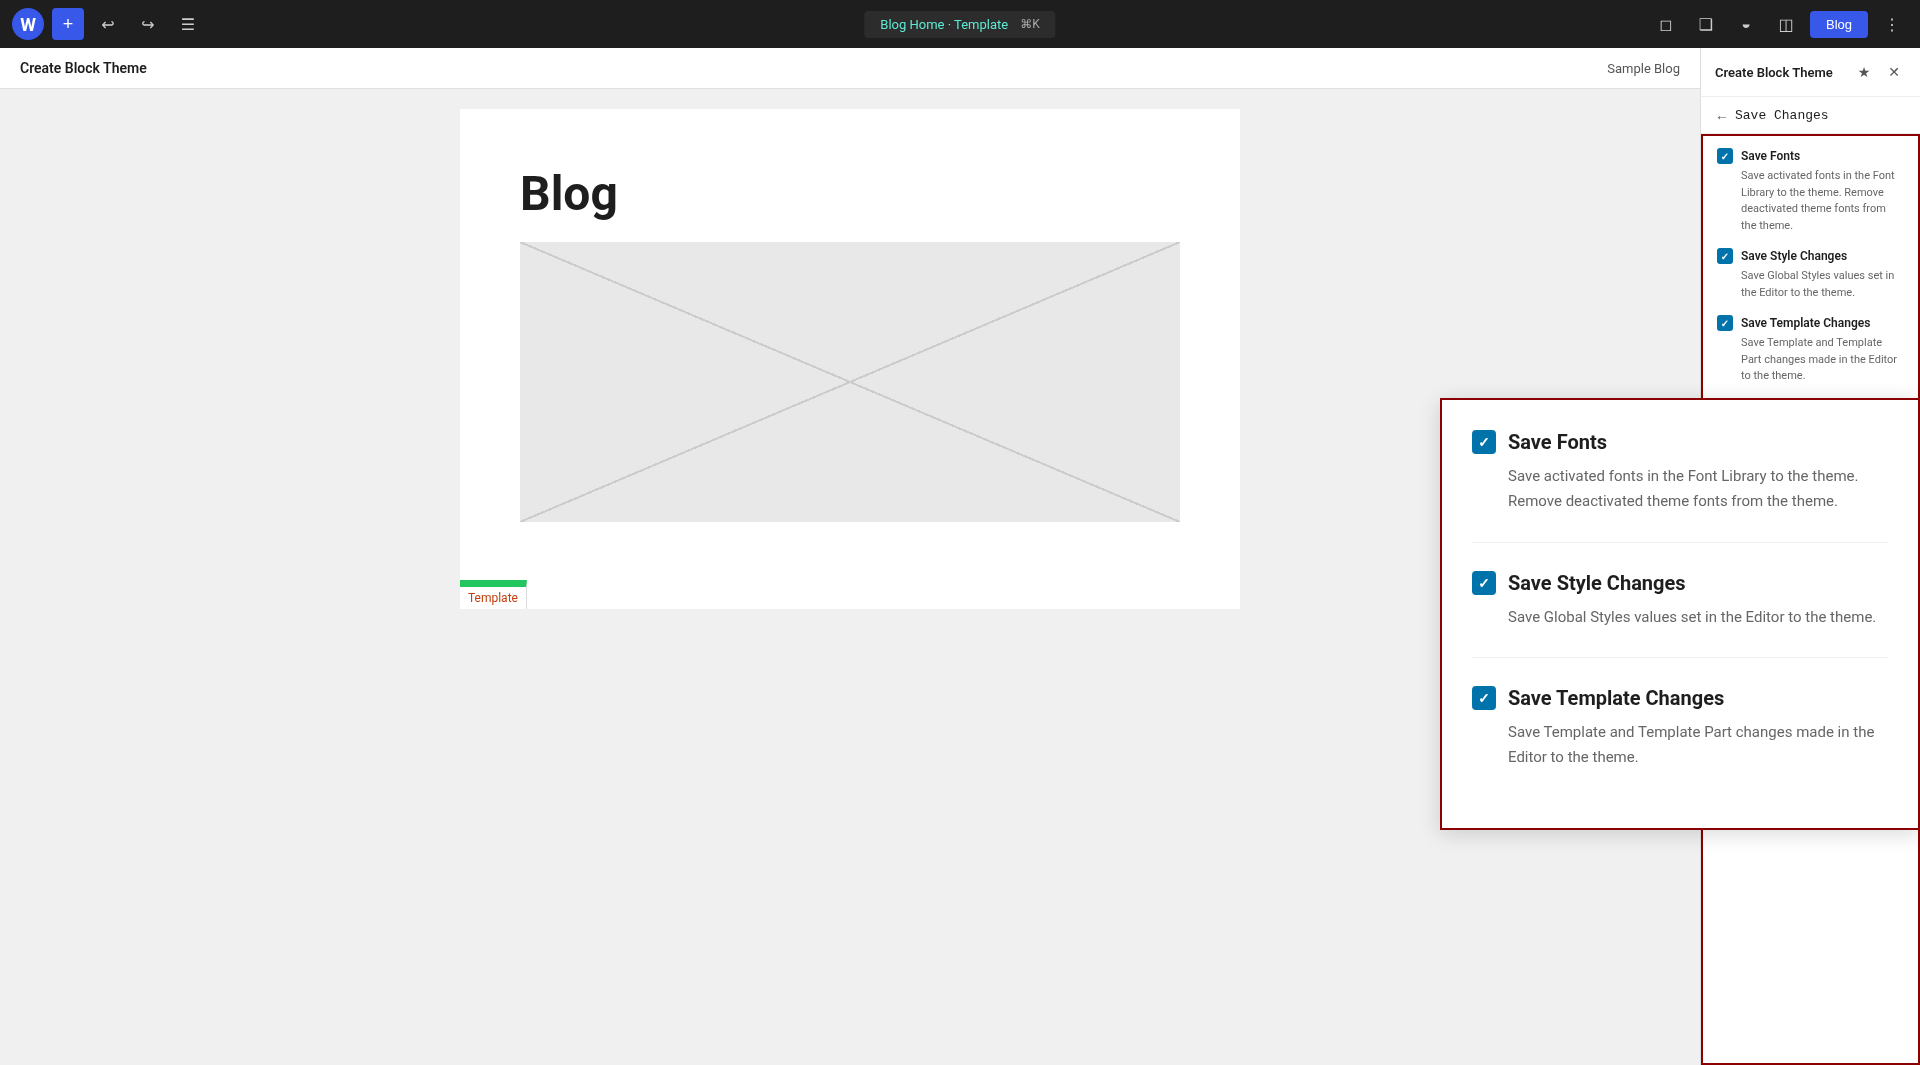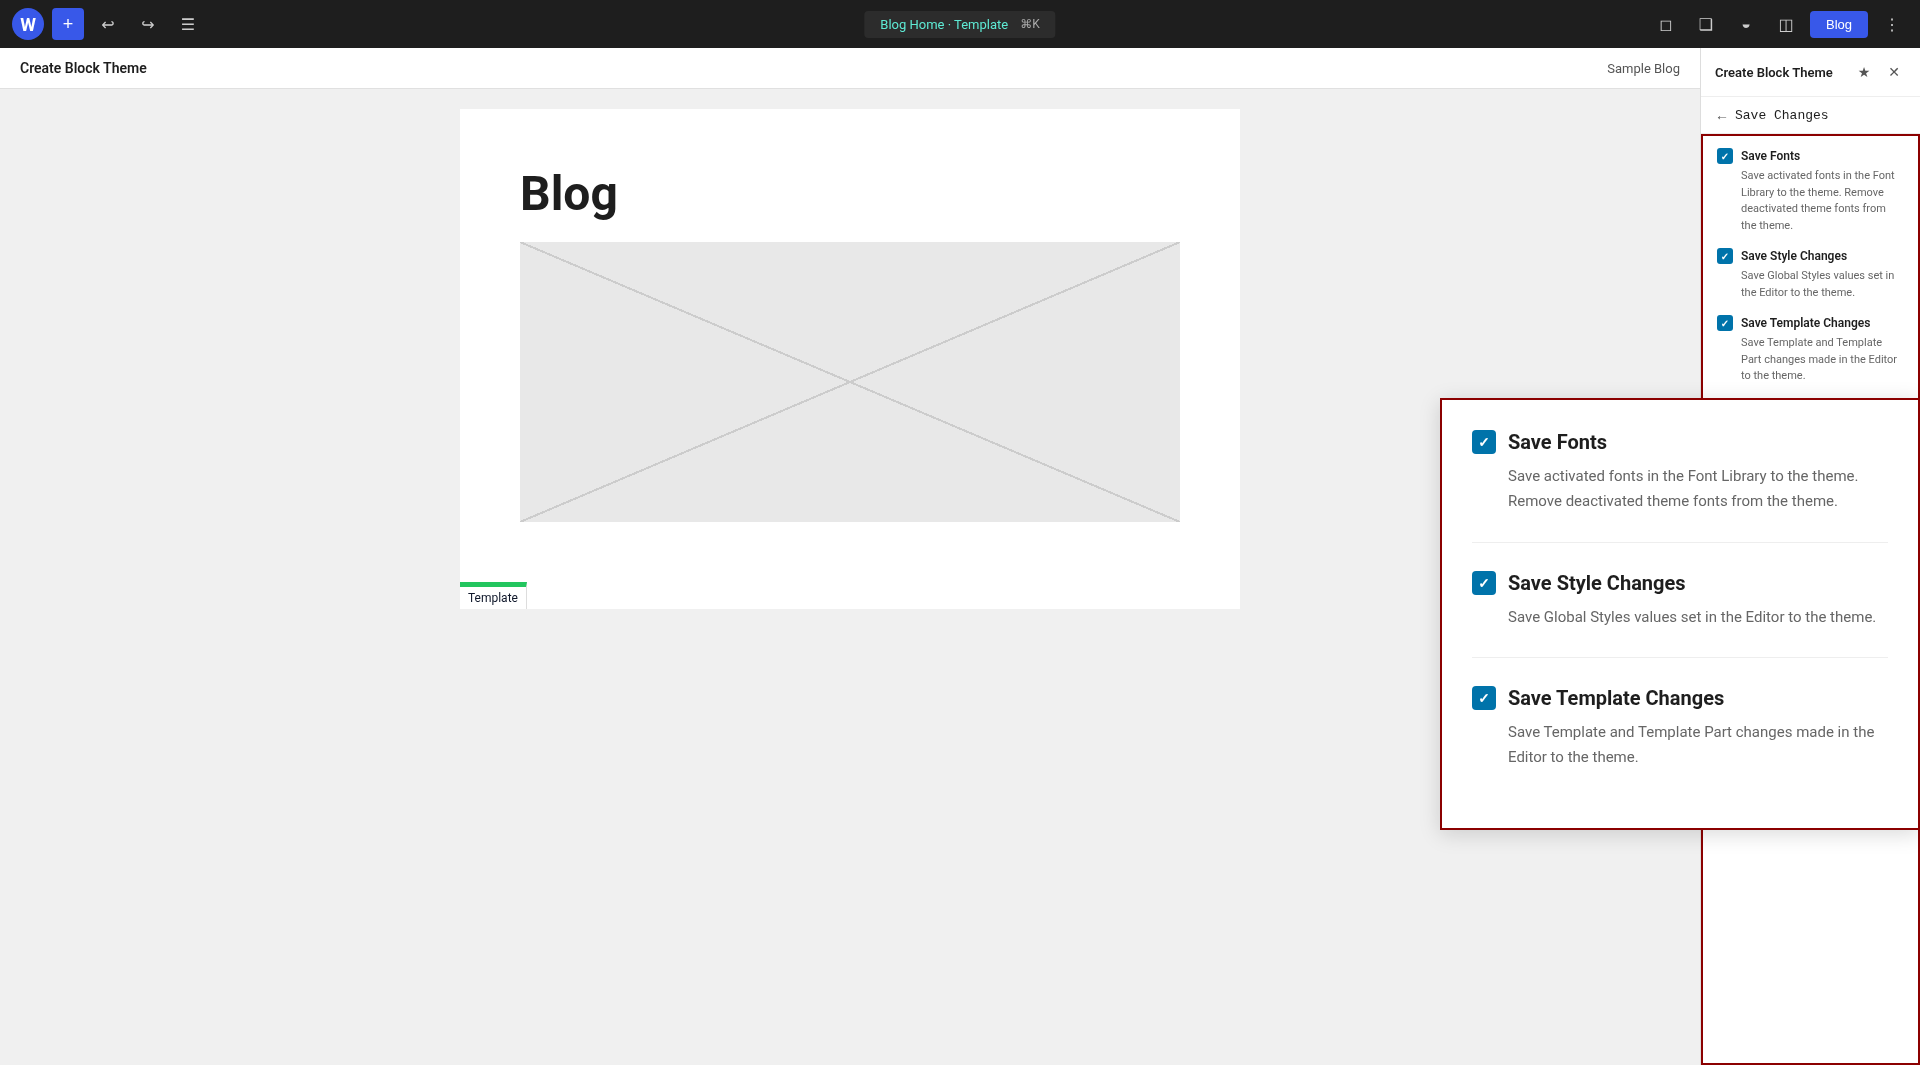--- a/index.html
+++ b/index.html
@@ -139,24 +139,24 @@
       content: '';
       position: absolute;
       top: 0; left: 0; right: 0; bottom: 0;
       background: linear-gradient(to top right, transparent calc(50% - 1px), #ccc calc(50% - 1px), #ccc calc(50% + 1px), transparent calc(50% + 1px));
     }
     .template-label {
       position: absolute;
       bottom: 0;
       left: 0;
       font-size: 12px;
-      color: #0f172a;
+      color: #c2410c;
       padding: 4px 8px;
       background: rgba(255,255,255,0.9);
-      border-top: 5px solid #22c55e;
+      border-top: 7px solid #22c55e;
       border-right: 1px solid #ddd;
     }
 
     
     .plugin-panel {
       width: 220px;
       background: #fff;
       border-left: 1px solid #ddd;
       display: flex;
       flex-direction: column;

